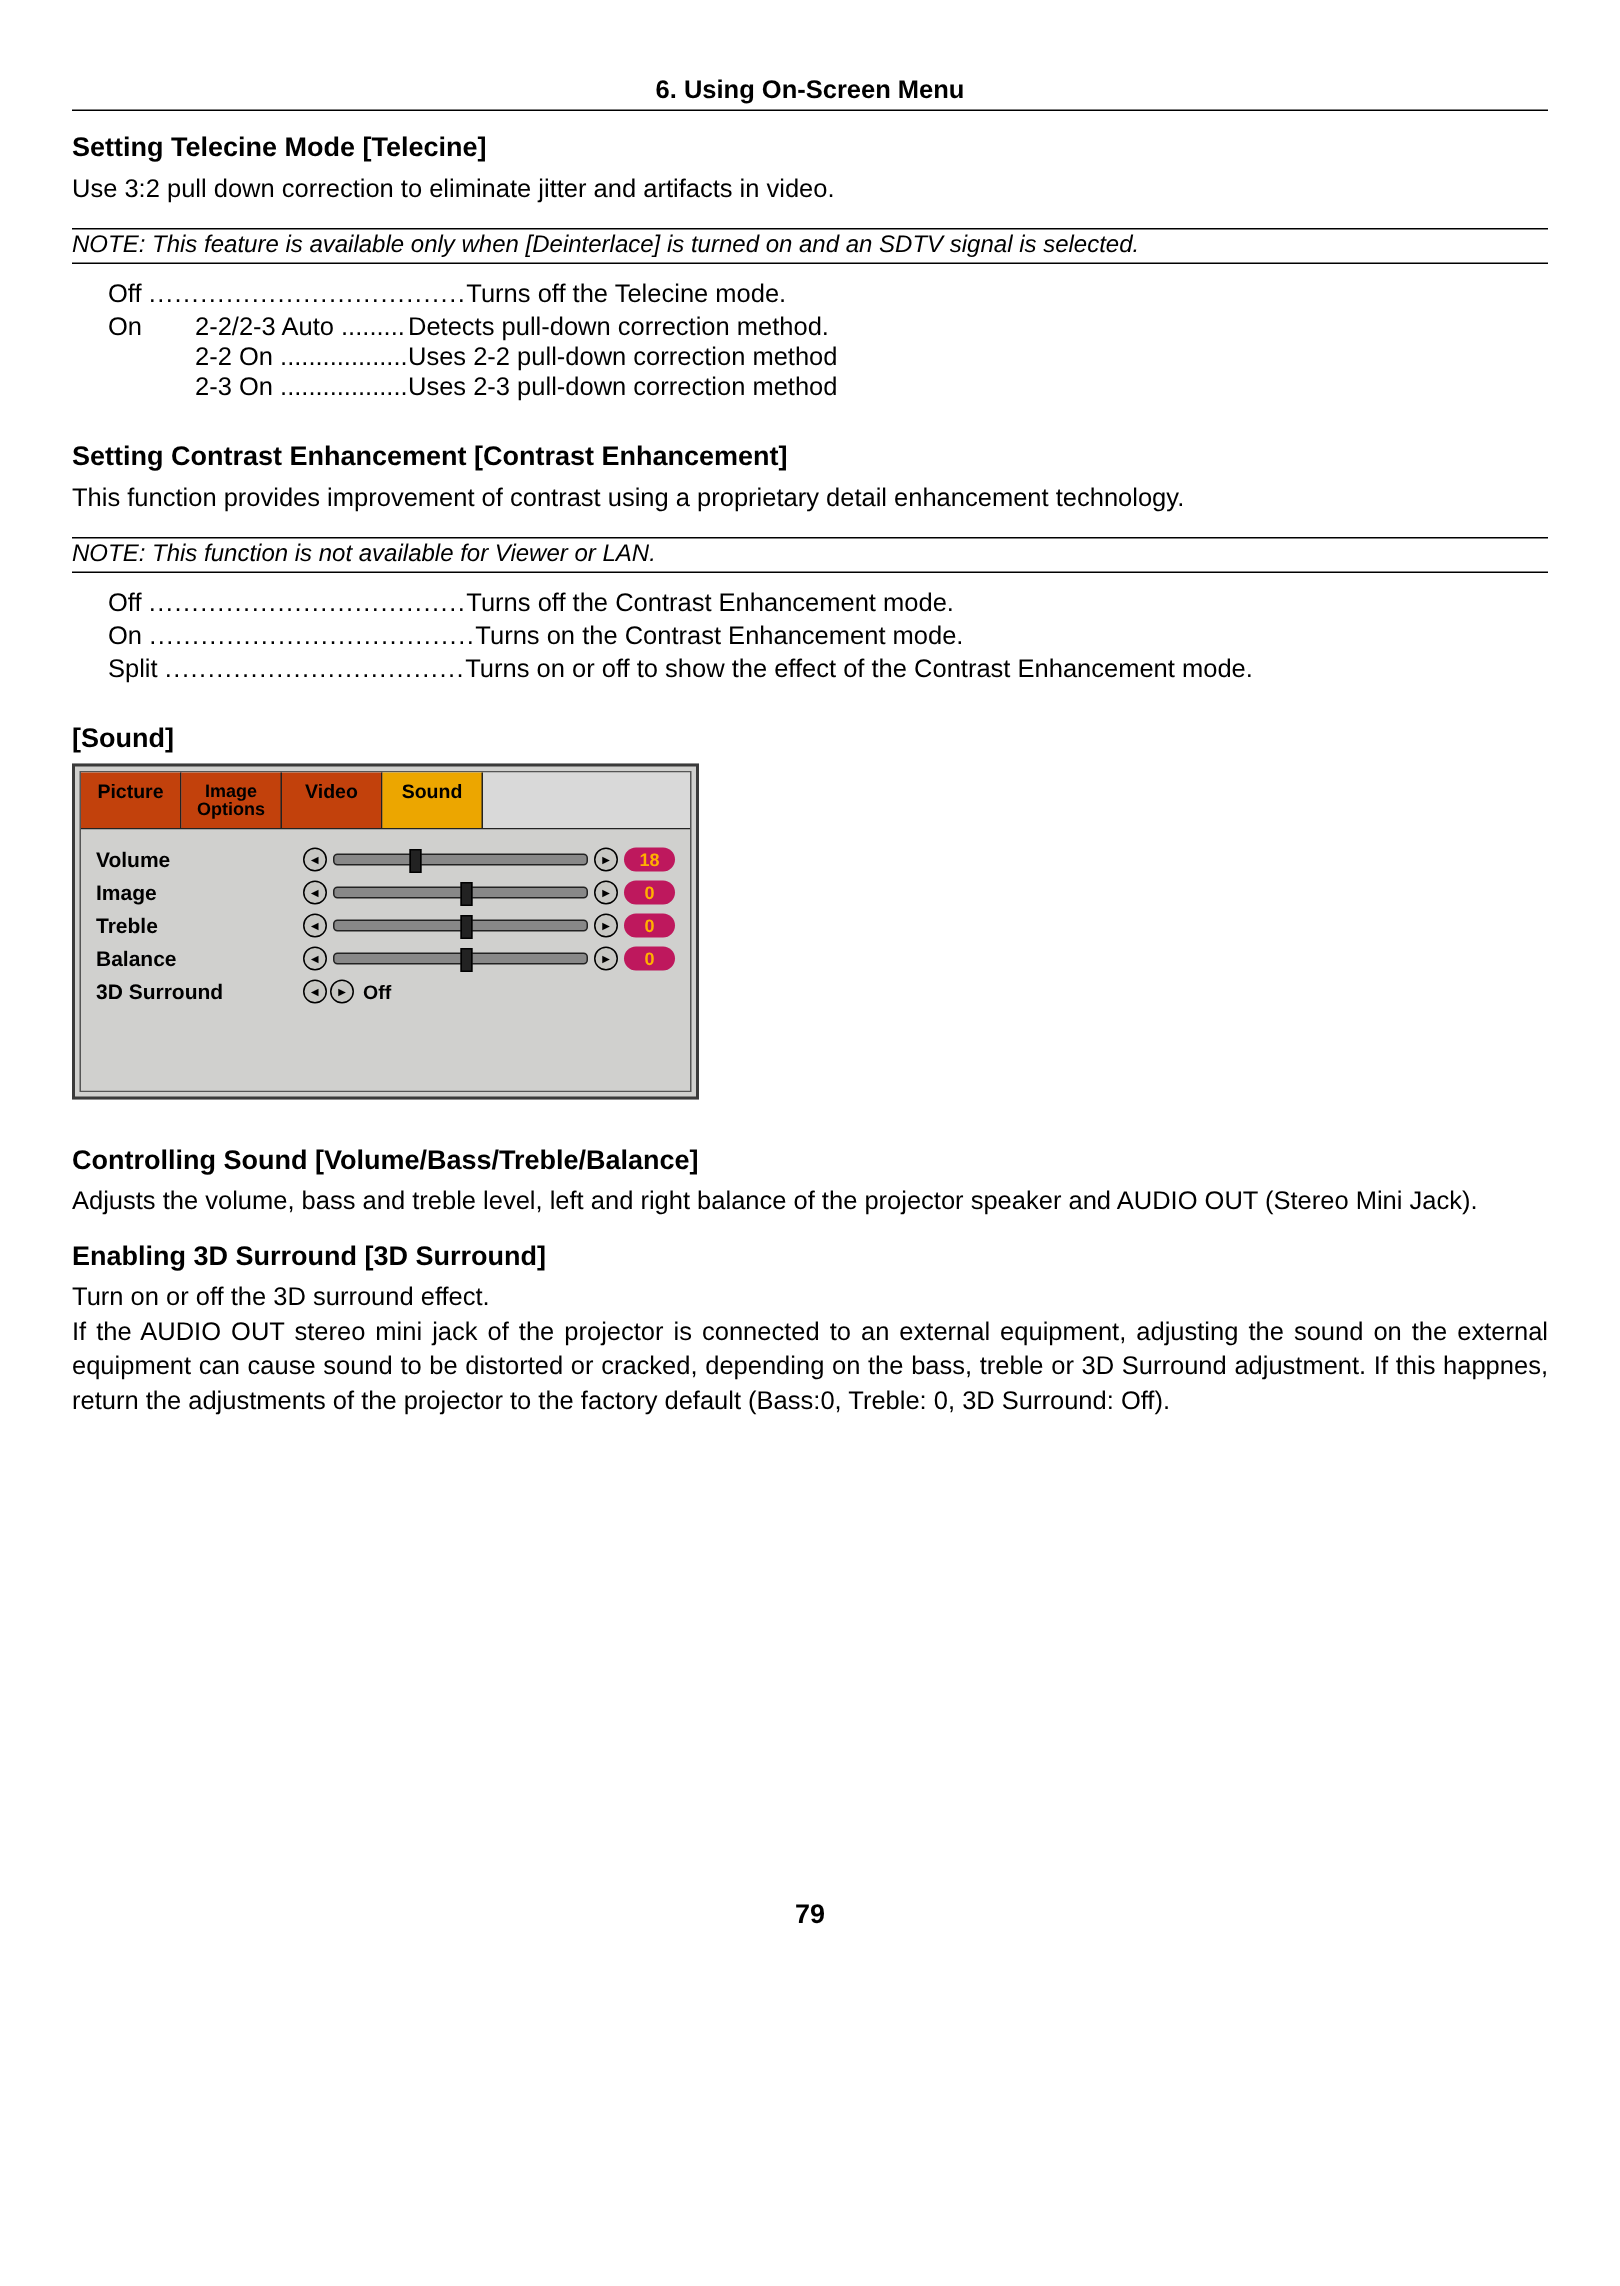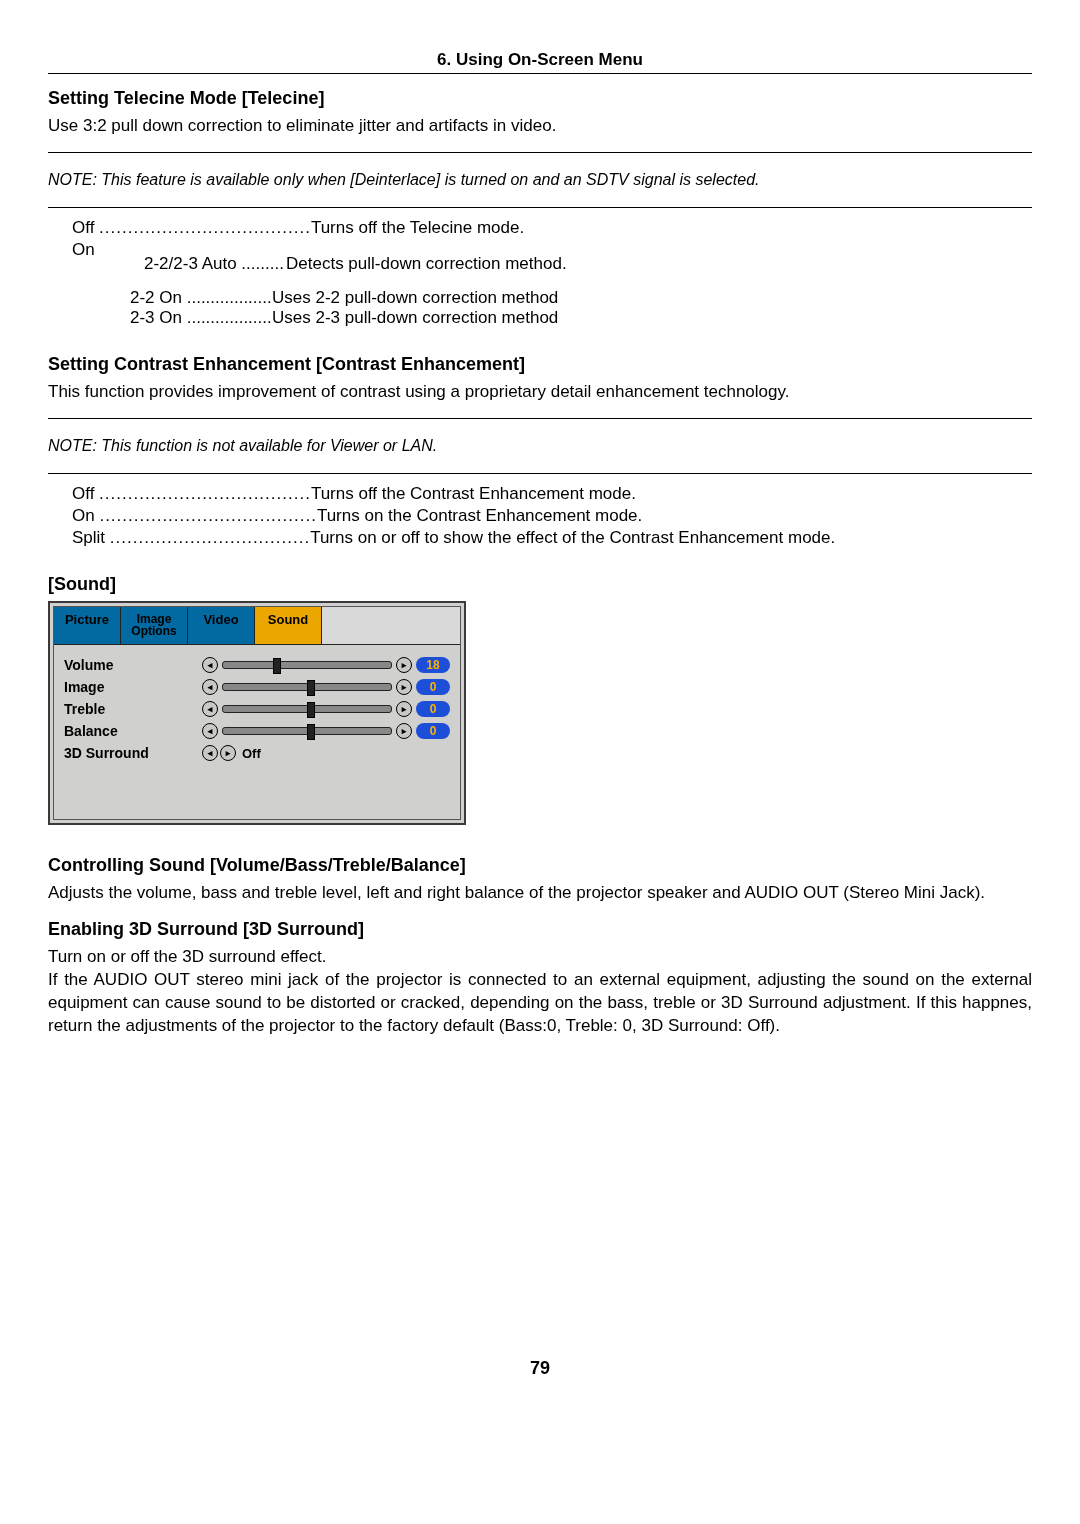--- a/index.html
+++ b/index.html
@@ -30,21 +30,21 @@
   .body-text {
     font-size: 17px;
     margin: 4px 0 14px 0;
     line-height: 1.35;
   }
   .note {
     font-style: italic;
     font-size: 16px;
     border-top: 1px solid #000;
     border-bottom: 1px solid #000;
-    padding: 18px 0;
+    padding: 2px 0;
     margin: 8px 0 10px 0;
   }
   .def-list {
     font-size: 17px;
     margin: 8px 0 26px 24px;
   }
   .def-row {
     display: flex;
     margin: 2px 0;
   }
@@ -80,21 +80,21 @@
     border-bottom: 1px solid #222;
     font-size: 13px;
     font-weight: bold;
     background: #d9d9d9;
   }
   .tab {
     padding: 6px 4px;
     border-right: 1px solid #222;
     min-width: 58px;
     text-align: center;
-    background: #0369a1;
+    background: #c2410c;
     line-height: 1.05;
   }
   .tab.small {
     font-size: 12px;
   }
   .tab.active {
     background: #eca600;
     color: #000;
   }
   .sound-body {
@@ -139,21 +139,21 @@
   }
   .slider .thumb {
     position: absolute;
     top: -4px;
     width: 6px;
     height: 14px;
     background: #222;
     border: 1px solid #000;
   }
   .sval {
-    background: #1d4ed8;
+    background: #be185d;
     color: #ffb000;
     font-weight: bold;
     font-size: 12px;
     min-width: 26px;
     text-align: center;
     border-radius: 10px;
     padding: 1px 4px;
   }
   .s3row .slider-wrap {
     gap: 2px;
@@ -190,21 +190,21 @@
       <div class="def-term">
         <span>Off</span>
         <span class="dots">.....................................</span>
       </div>
       <div class="def-desc">Turns off the Telecine mode.</div>
     </div>
 
     <div class="def-row">
       <div style="min-width:58px">On</div>
       <div style="flex:1">
-        <div class="def-row" style="margin:14px">
+        <div class="def-row" style="margin:0">
           <div class="subterm" style="min-width:142px">
             <span>2-2/2-3 Auto</span>
             <span class="dots">.........</span>
           </div>
           <div class="def-desc">Detects pull-down correction method.</div>
         </div>
         <div class="def-row" style="margin:0">
           <div class="subterm" style="min-width:142px">
             <span>2-2 On</span>
             <span class="dots">..................</span>

